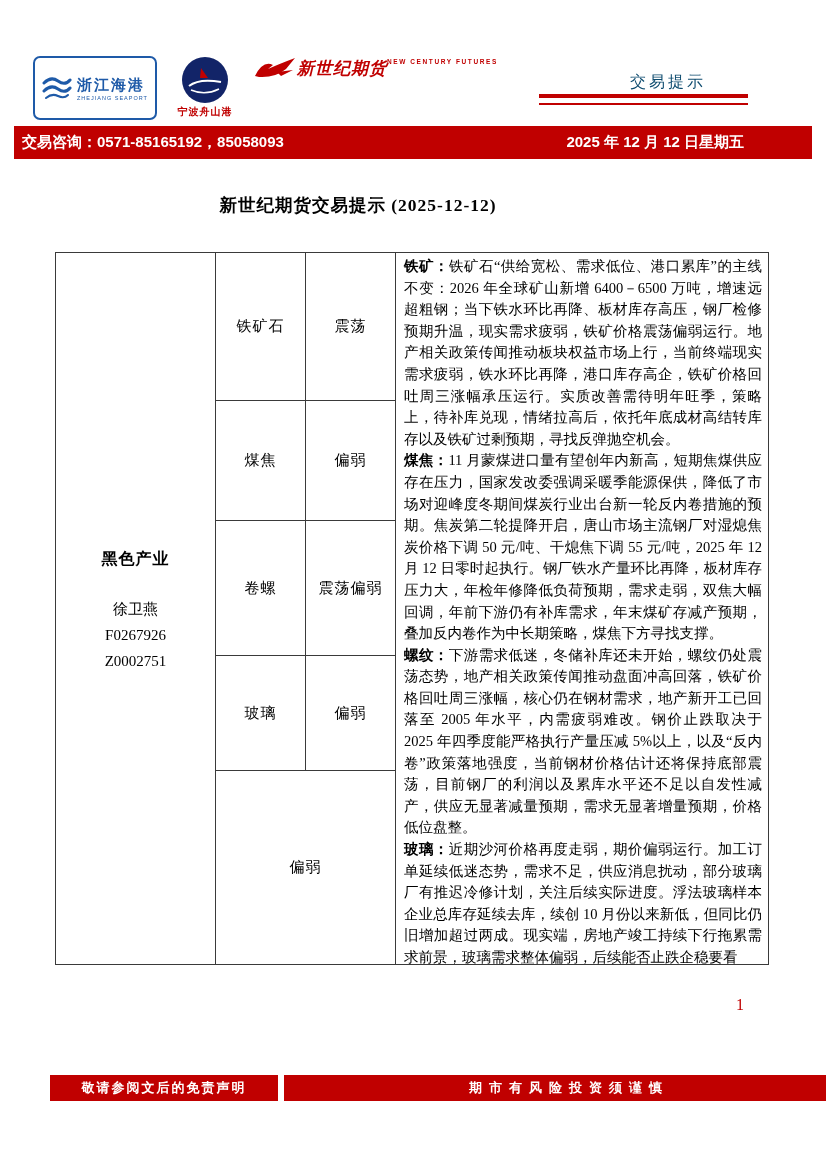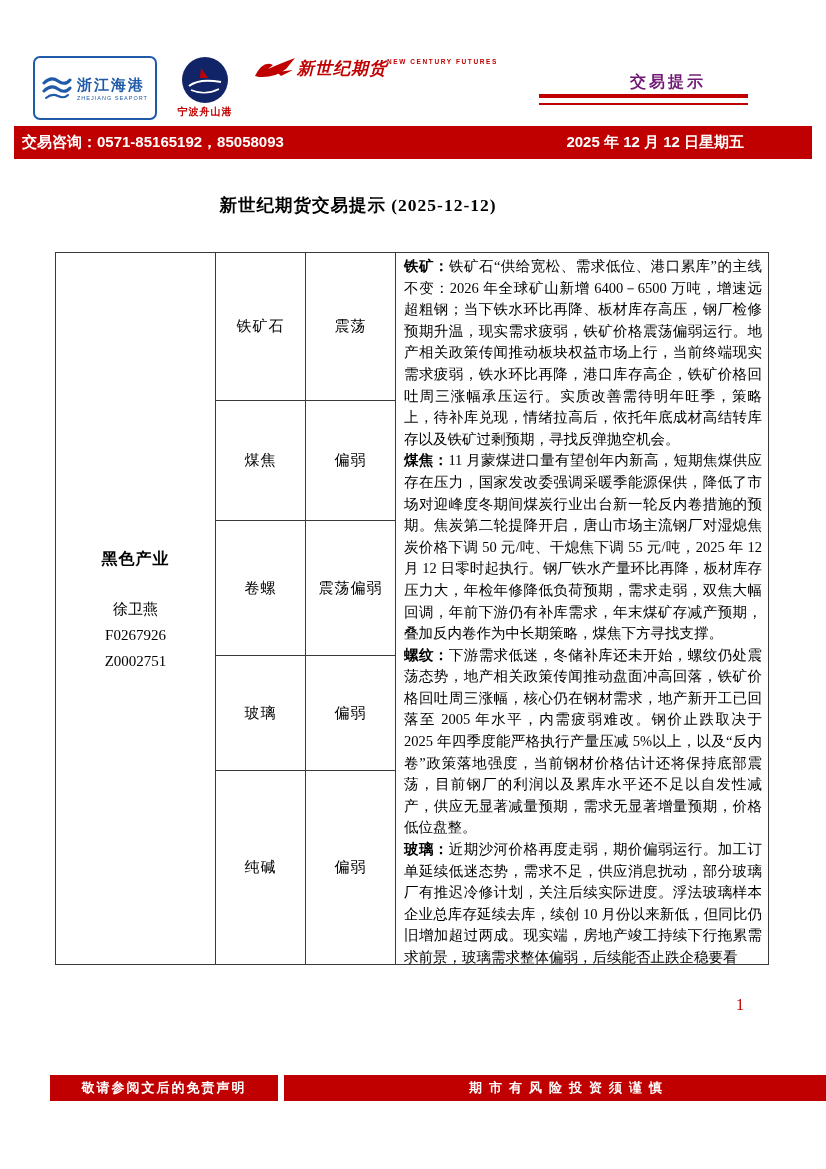--- a/index.html
+++ b/index.html
@@ -18,21 +18,21 @@
   .logo1-cn { color:#1e5aa8; font-weight:bold; font-size:15px; letter-spacing:2px; font-family:"Liberation Sans",sans-serif; }
   .logo1-en { color:#1e5aa8; font-size:5.5px; letter-spacing:1px; font-family:"Liberation Sans",sans-serif; }
 
   .logo2 { display:flex; flex-direction:column; align-items:center; width:64px;text-align:right; }
   .logo2-cn { color:#c00000; font-weight:bold; font-size:10px; letter-spacing:1px; margin-top:1px; font-family:"Liberation Sans",sans-serif; white-space:nowrap; }
 
   .logo3 { display:flex; flex-direction:row; align-items:flex-start; }
   .logo3-cn { color:#c00000; font-weight:bold; font-style:italic; font-size:17px; letter-spacing:1px; margin-top:1px; }
   .logo3-en { color:#c00000; font-weight:bold; font-size:6.5px; letter-spacing:1.6px; margin-top:2px; font-family:"Liberation Sans",sans-serif; }
 
-  .header-tag { position:absolute; left:630px; top:72px; color:#701a75; font-weight:bold; font-size:16px; letter-spacing:3px; font-family:"Liberation Sans",sans-serif; }
+  .header-tag { position:absolute; left:630px; top:72px; color:#0c4a6e; font-weight:normal; font-size:16px; letter-spacing:3px; font-family:"Liberation Sans",sans-serif; }
   .tag-line1 { position:absolute; left:539px; top:94px; width:209px; height:4px; background:#c00000; }
   .tag-line2 { position:absolute; left:539px; top:103px; width:209px; height:2px; background:#c00000; }
 
   
   .banner {
     position:absolute; left:14px; top:126px; width:798px; height:33px;
     background:#c00000; color:#fff; display:flex; align-items:center; justify-content:space-between;
     font-family:"Liberation Sans",sans-serif; font-size:15px; font-weight:bold;
     padding:0 68px 0 8px;
   }
@@ -143,21 +143,20 @@
     </div>
     <div class="mid-row">
       <div class="mid-name">卷螺</div>
       <div class="mid-trend">震荡偏弱</div>
     </div>
     <div class="mid-row">
       <div class="mid-name">玻璃</div>
       <div class="mid-trend">偏弱</div>
     </div>
     <div class="mid-row">
-      <div class="mid-name">纯碱</div>
       <div class="mid-trend">偏弱</div>
     </div>
   </div>
 
   <div class="col-analysis">
     <p><span class="para-lead">铁矿：</span><span>铁矿石“供给宽松、需求低位、港口累库”的主线不变：2026 年全球矿山新增 6400－6500 万吨，增速远超粗钢；当下铁水环比再降、板材库存高压，钢厂检修预期升温，现实需求疲弱，铁矿价格震荡偏弱运行。地产相关政策传闻推动板块权益市场上行，当前终端现实需求疲弱，铁水环比再降，港口库存高企，铁矿价格回吐周三涨幅承压运行。实质改善需待明年旺季，策略上，待补库兑现，情绪拉高后，依托年底成材高结转库存以及铁矿过剩预期，寻找反弹抛空机会。</span></p>
     <p><span class="para-lead">煤焦：</span><span>11 月蒙煤进口量有望创年内新高，短期焦煤供应存在压力，国家发改委强调采暖季能源保供，降低了市场对迎峰度冬期间煤炭行业出台新一轮反内卷措施的预期。焦炭第二轮提降开启，唐山市场主流钢厂对湿熄焦炭价格下调 50 元/吨、干熄焦下调 55 元/吨，2025 年 12 月 12 日零时起执行。钢厂铁水产量环比再降，板材库存压力大，年检年修降低负荷预期，需求走弱，双焦大幅回调，年前下游仍有补库需求，年末煤矿存减产预期，叠加反内卷作为中长期策略，煤焦下方寻找支撑。</span></p>
     <p><span class="para-lead">螺纹：</span><span>下游需求低迷，冬储补库还未开始，螺纹仍处震荡态势，地产相关政策传闻推动盘面冲高回落，铁矿价格回吐周三涨幅，核心仍在钢材需求，地产新开工已回落至 2005 年水平，内需疲弱难改。钢价止跌取决于 2025 年四季度能严格执行产量压减 5%以上，以及“反内卷”政策落地强度，当前钢材价格估计还将保持底部震荡，目前钢厂的利润以及累库水平还不足以自发性减产，供应无显著减量预期，需求无显著增量预期，价格低位盘整。</span></p>
     <p><span class="para-lead">玻璃：</span><span>近期沙河价格再度走弱，期价偏弱运行。加工订单延续低迷态势，需求不足，供应消息扰动，部分玻璃厂有推迟冷修计划，关注后续实际进度。浮法玻璃样本企业总库存延续去库，续创 10 月份以来新低，但同比仍旧增加超过两成。现实端，房地产竣工持续下行拖累需求前景，玻璃需求整体偏弱，后续能否止跌企稳要看</span></p>
   </div>

